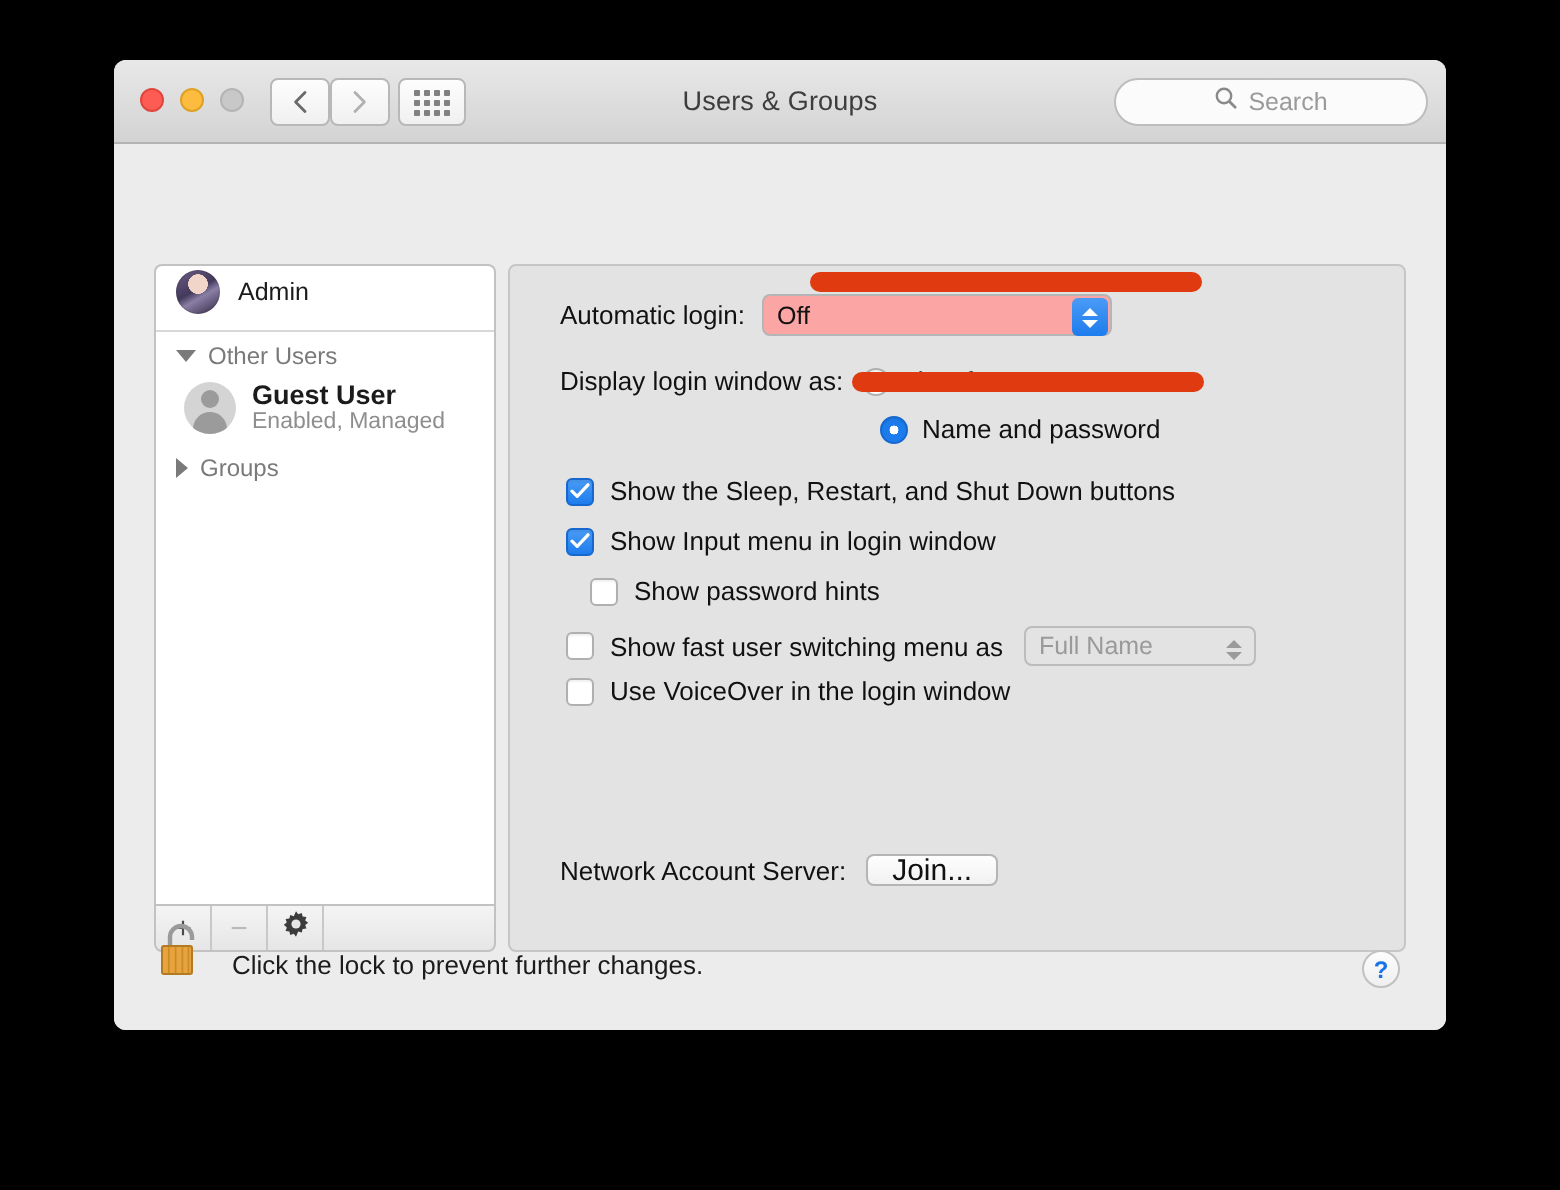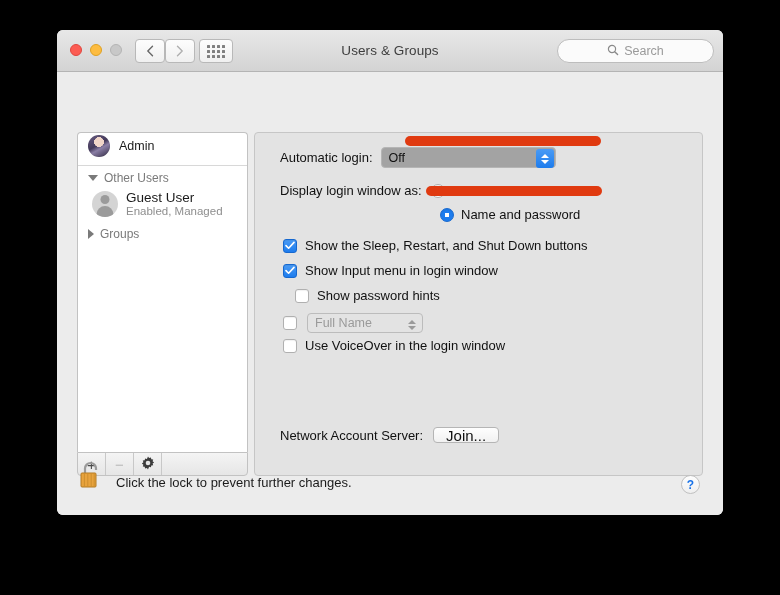--- a/index.html
+++ b/index.html
@@ -110,21 +110,21 @@
   }
   .avatar-generic::before {
     content:""; position:absolute; left:50%; top:4px;
     width:9px;height:9px;border-radius:50%;background:#9b9b9b;transform:translateX(-50%);
   }
   .avatar-generic::after {
     content:""; position:absolute; left:50%; top:15px;
     width:17px;height:14px;border-radius:9px 9px 0 0;background:#9b9b9b;transform:translateX(-50%);
   }
   .sb-name { font-size: 12.5px; color: #1b1b1b; margin-left: 9px; }
-  .sb-name-big { font-size: 13.5px; color: #1b1b1b; font-weight: 400; }
+  .sb-name-big { font-size: 13.5px; color: #1b1b1b; font-weight: 700; }
   .sb-sub { font-size: 11.5px; color: #8e8e8e; margin-top: -1px; }
 
   .tri {
     width: 0; height: 0; flex: none; margin-right: 6px;
   }
   .tri.down { border-left: 5px solid transparent; border-right: 5px solid transparent; border-top: 6px solid #7a7a7a; }
   .tri.right { border-top: 5px solid transparent; border-bottom: 5px solid transparent; border-left: 6px solid #7a7a7a; }
   .grp-label { font-size: 12px; color: #7a7a7a; }
 
   #login-options {
@@ -161,21 +161,21 @@
     border-radius: 4px;
   }
 
   .row { position: absolute; display: flex; align-items: center; }
   .lbl { font-size: 13px; color: #111; }
 
   
   .popup {
     display: flex; align-items: center;
     height: 21px; width: 175px;
-    background: #a3a3a3;
+    background: #fca5a5;
     border: 1px solid #b5b5b5;
     border-radius: 4px;
     position: relative;
     padding-left: 7px;
   }
   .popup .pv { font-size: 12.5px; color: #111; }
   .popup .stepper {
     position: absolute; right: 0px; top: 0px;
     width: 18px; height: 19px; margin: 1px 1px 0 0;
     background: linear-gradient(to bottom,#4a9bf5,#1d7ced);
@@ -380,20 +380,21 @@
         <span class="lbl" style="margin-left:8px;">Show Input menu in login window</span>
       </div>
 
       <div class="row" style="left:28px; top:155px;padding-left:12px;">
         <span class="cb"></span>
         <span class="lbl" style="margin-left:8px;">Show password hints</span>
       </div>
 
       <div class="row" style="left:28px; top:180px;">
         <span class="cb"></span>
+        <span class="lbl" style="margin-left:8px;">Show fast user switching menu as</span>
         <div class="popup dis" style="margin-left:10px;">
           <span class="pv">Full Name</span>
           <span class="stepper">
               <span class="up"></span>
               <span class="dn"></span>
             </span>
         </div>
       </div>
 
       <div class="row" style="left:28px; top:205px;">

